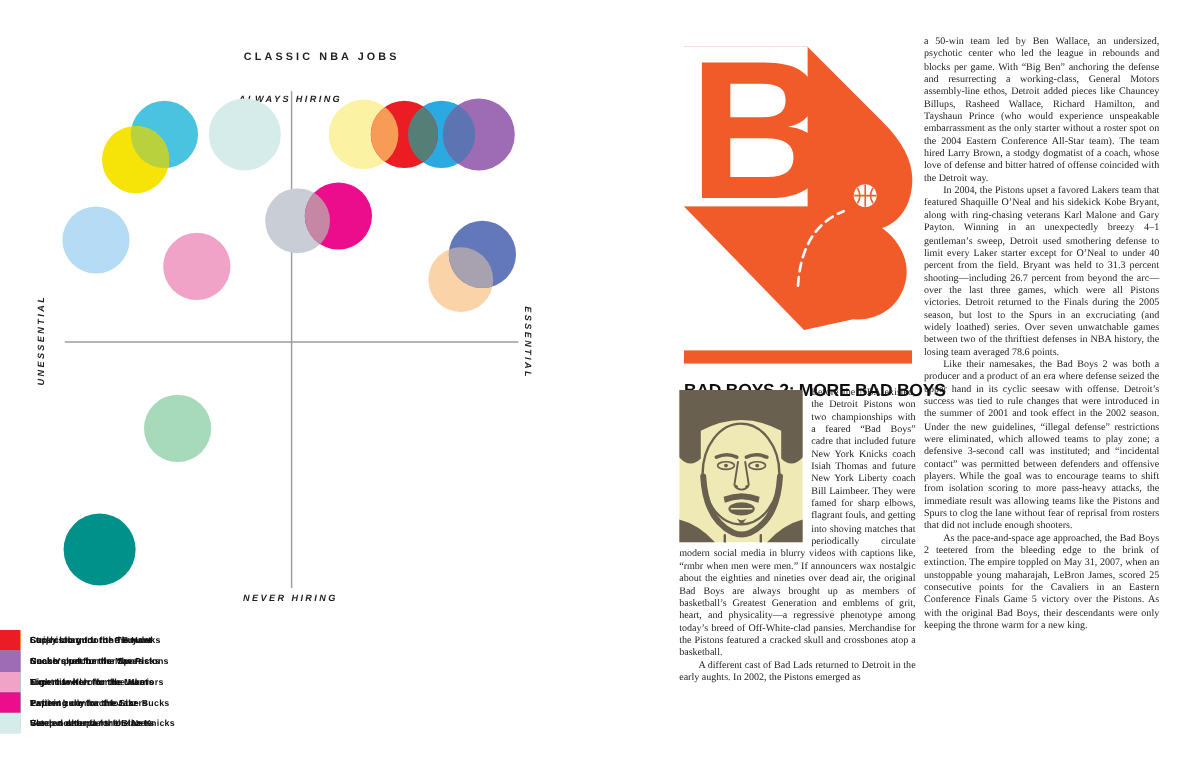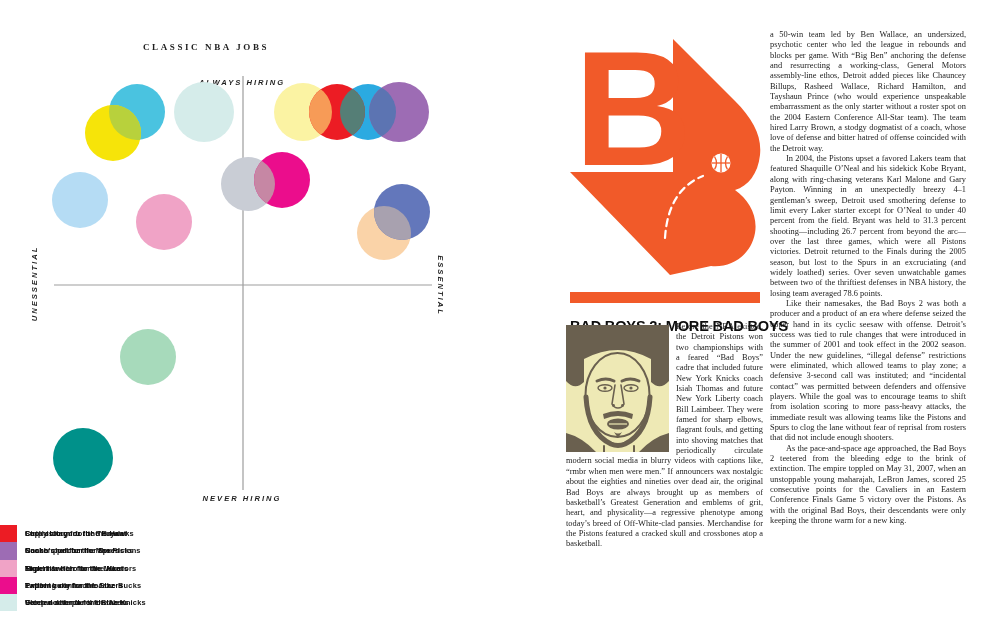--- a/index.html
+++ b/index.html
@@ -1,20 +1,20 @@
 <!DOCTYPE html>
 <html style="--accent: #F15A29;"><head>
 <meta charset="utf-8">
 <style>
   html,body{margin:0;padding:0;background:#e8e8e8;}
   .screen{position:relative;width:1000px;height:641px;background:#ffffff;overflow:hidden;
           font-family:"Liberation Sans",sans-serif;}
   
-  .chart-title{position:absolute;left:143px;top:42px;width:200px;text-align:left;
-               font-size:9px;font-weight:700;letter-spacing:2.6px;color:#1f1f1f;white-space:nowrap;font-family:Liberation Serif, serif;}
+  .chart-title{position:absolute;left:133px;top:42px;width:200px;text-align:right;
+               font-size:9px;font-weight:700;letter-spacing:2.6px;color:#1f1f1f;white-space:nowrap;}
   .axis-label{position:absolute;font-size:7.6px;font-weight:700;font-style:italic;
               letter-spacing:2px;color:#1f1f1f;white-space:nowrap;text-align:center;}
   .axis-top{left:142px;top:78px;width:200px;}
   .axis-bottom{left:142px;top:494px;width:200px;}
   .axis-left{left:-26px;top:279px;width:120px;transform:rotate(-90deg);}
   .axis-right{left:380px;top:281px;width:120px;transform:rotate(90deg);}
   #chart-svg{position:absolute;left:0;top:0;}
   
   .legend-col{position:absolute;top:525px;}
   .legend-col:nth-of-type(1){left:38px;}
@@ -212,20 +212,21 @@
             <path d="M37,89 Q52,83 67,89 L66,94 Q52,88 38,94 Z"></path>
             <ellipse cx="52" cy="99" rx="11" ry="5.5"></ellipse>
             <path d="M48,107 L52,113 L56,107 Q52,110 48,107 Z"></path>
             <path d="M0,108 Q16,112 30,127 H0 Z"></path>
             <path d="M103,108 Q87,112 73,127 H103 Z"></path>
           </g>
           <path d="M43,99 H61" stroke="#EEE9B5" stroke-width="1.2"></path>
         </svg>
       </div>
     <p>Before the NBA existed, the Detroit Pistons won two championships with a feared “Bad Boys” cadre that included future New York Knicks coach Isiah Thomas and future New York Liberty coach Bill Laimbeer. They were famed for sharp elbows, flagrant fouls, and getting into shoving matches that periodically circulate modern social media in blurry videos with captions like, “rmbr when men were men.” If announcers wax nostalgic about the eighties and nineties over dead air, the original Bad Boys are always brought up as members of basketball’s Greatest Generation and emblems of grit, heart, and physicality—a regressive phenotype among today’s breed of Off-White-clad pansies. Merchandise for the Pistons featured a cracked skull and crossbones atop a basketball.</p>
+        <p>A different cast of Bad Lads returned to Detroit in the early aughts. In 2002, the Pistons emerged as</p>
       </div>
 
     <div class="col col-right body-text">
         <p>a 50-win team led by Ben Wallace, an undersized, psychotic center who led the league in rebounds and blocks per game. With “Big Ben” anchoring the defense and resurrecting a working-class, General Motors assembly-line ethos, Detroit added pieces like Chauncey Billups, Rasheed Wallace, Richard Hamilton, and Tayshaun Prince (who would experience unspeakable embarrassment as the only starter without a roster spot on the 2004 Eastern Conference All-Star team). The team hired Larry Brown, a stodgy dogmatist of a coach, whose love of defense and bitter hatred of offense coincided with the Detroit way.</p>
         <p>In 2004, the Pistons upset a favored Lakers team that featured Shaquille O’Neal and his sidekick Kobe Bryant, along with ring-chasing veterans Karl Malone and Gary Payton. Winning in an unexpectedly breezy 4–1 gentleman’s sweep, Detroit used smothering defense to limit every Laker starter except for O’Neal to under 40 percent from the field. Bryant was held to 31.3 percent shooting—including 26.7 percent from beyond the arc—over the last three games, which were all Pistons victories. Detroit returned to the Finals during the 2005 season, but lost to the Spurs in an excruciating (and widely loathed) series. Over seven unwatchable games between two of the thriftiest defenses in NBA history, the losing team averaged 78.6 points.</p>
         <p>Like their namesakes, the Bad Boys 2 was both a producer and a product of an era where defense seized the upper hand in its cyclic seesaw with offense. Detroit’s success was tied to rule changes that were introduced in the summer of 2001 and took effect in the 2002 season. Under the new guidelines, “illegal defense” restrictions were eliminated, which allowed teams to play zone; a defensive 3-second call was instituted; and “incidental contact” was permitted between defenders and offensive players. While the goal was to encourage teams to shift from isolation scoring to more pass-heavy attacks, the immediate result was allowing teams like the Pistons and Spurs to clog the lane without fear of reprisal from rosters that did not include enough shooters.</p>
         <p>As the pace-and-space age approached, the Bad Boys 2 teetered from the bleeding edge to the brink of extinction. The empire toppled on May 31, 2007, when an unstoppable young maharajah, LeBron James, scored 25 consecutive points for the Cavaliers in an Eastern Conference Finals Game 5 victory over the Pistons. As with the original Bad Boys, their descendants were only keeping the throne warm for a new king.</p>
       </div>
   </div>
 </div>

